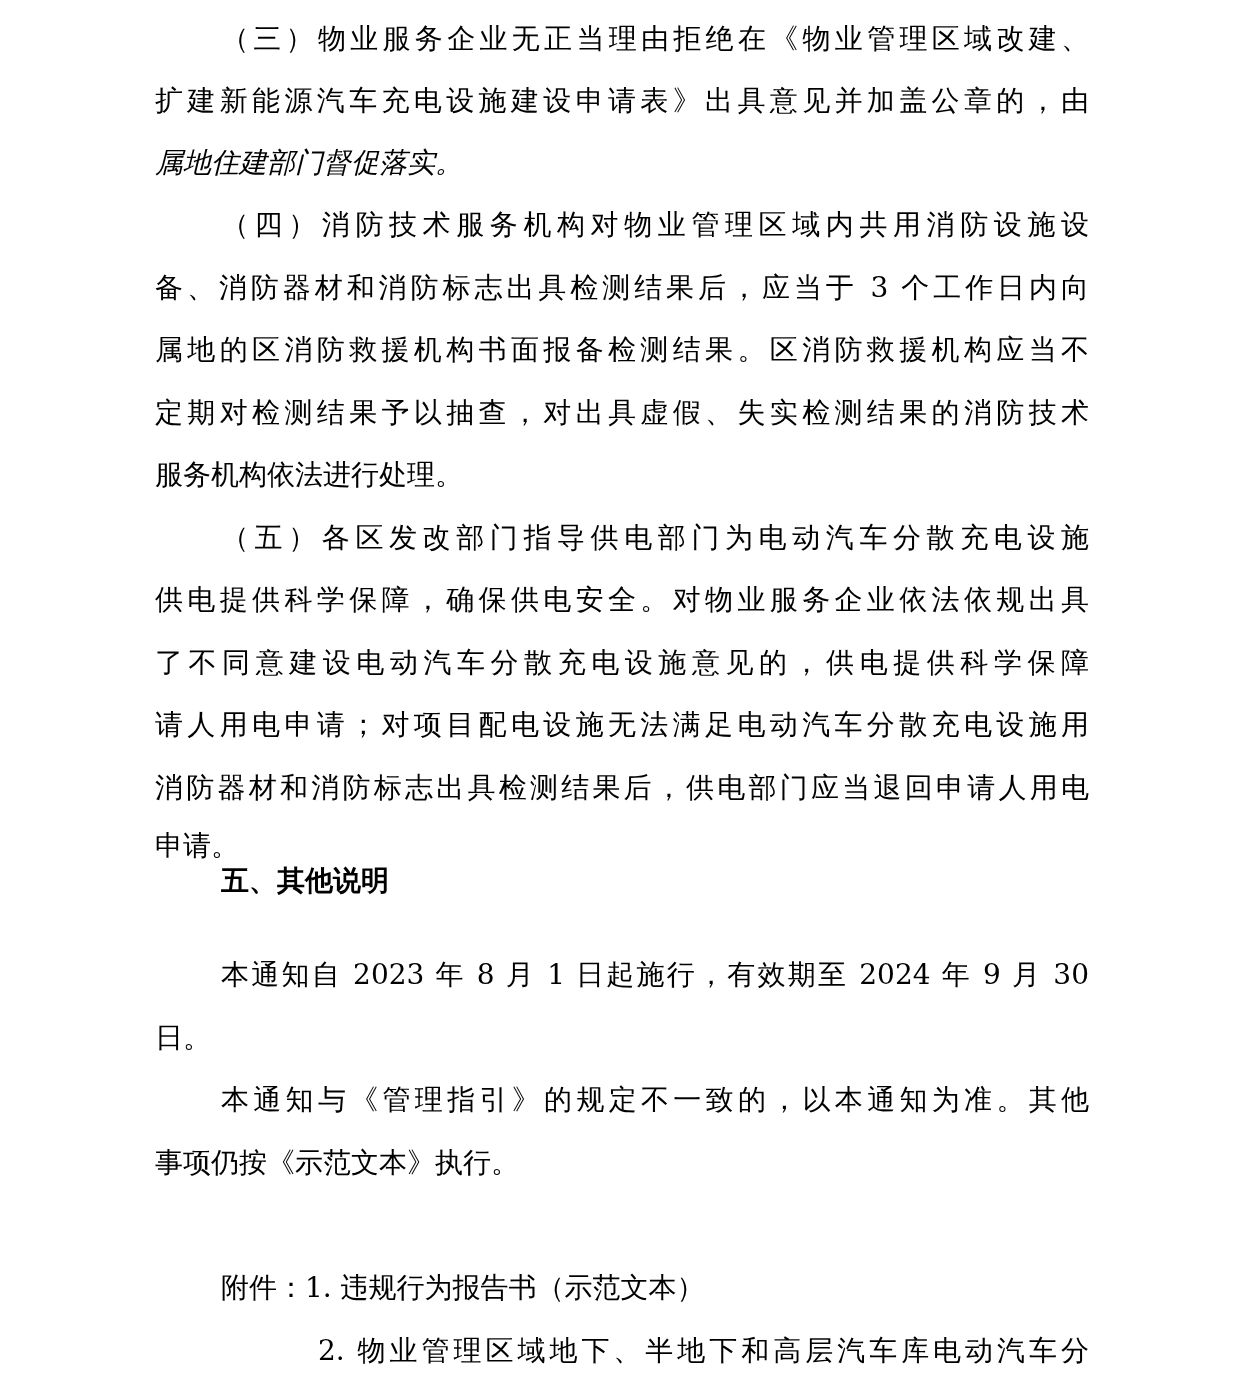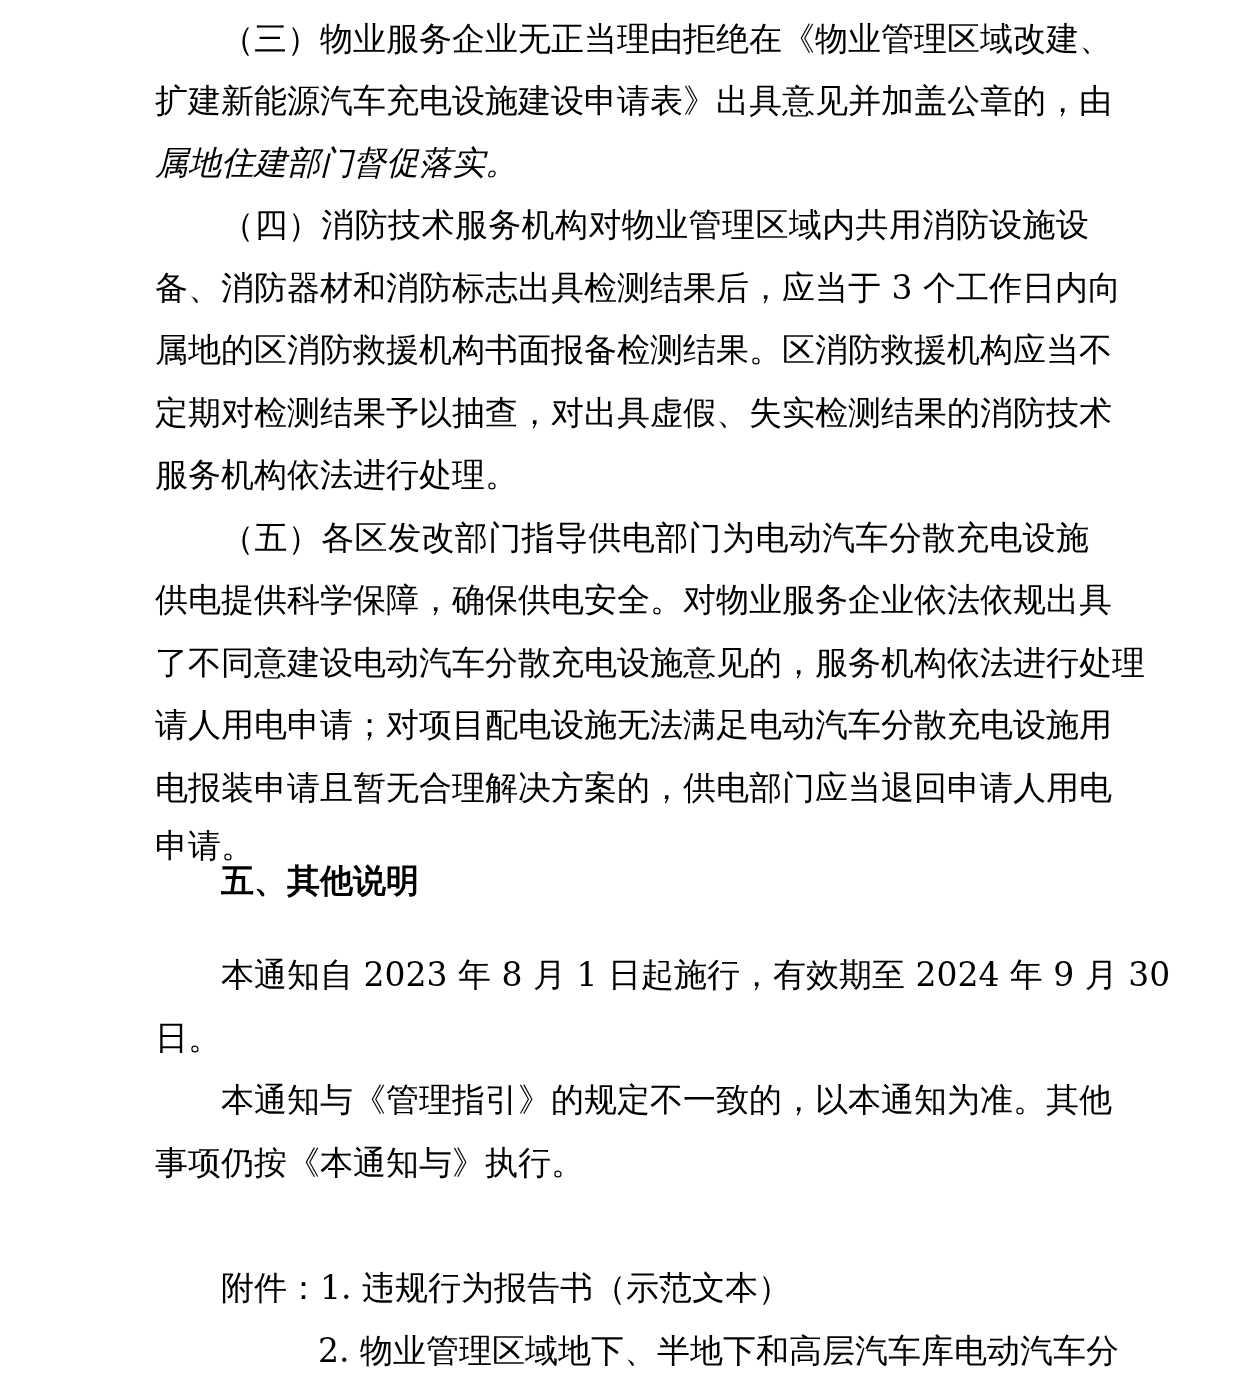--- a/index.html
+++ b/index.html
@@ -19,21 +19,21 @@
       position: absolute;
       left: 155px;
       top: 0;
       width: 934px;
     }
     .line {
       position: absolute;
       left: 0;
       width: 934px;
       height: 62px;
-      font-size: 33px;
+      font-size: 28px;
       line-height: 62px;
       white-space: nowrap;
       text-align: justify;
       text-align-last: justify;
       letter-spacing: 0;
     }
     .line.last {
       text-align-last: left;
     }
     .line.indent {
@@ -64,36 +64,36 @@
     <div class="line indent" style="top:194px;">（四）消防技术服务机构对物业管理区域内共用消防设施设</div>
     <div class="line" style="top:257px;">备、消防器材和消防标志出具检测结果后，应当于 3 个工作日内向</div>
     <div class="line" style="top:319px;">属地的区消防救援机构书面报备检测结果。区消防救援机构应当不</div>
     <div class="line" style="top:382px;">定期对检测结果予以抽查，对出具虚假、失实检测结果的消防技术</div>
     <div class="line last" style="top:444px;">服务机构依法进行处理。</div>
   </div>
 
   <div>
     <div class="line indent" style="top:507px;">（五）各区发改部门指导供电部门为电动汽车分散充电设施</div>
     <div class="line" style="top:569px;">供电提供科学保障，确保供电安全。对物业服务企业依法依规出具</div>
-    <div class="line" style="top:632px;">了不同意建设电动汽车分散充电设施意见的，服务机构依法进行处理</div>
+    <div class="line" style="top:632px;">了不同意建设电动汽车分散充电设施意见的，供电提供科学保障</div>
     <div class="line" style="top:694px;">请人用电申请；对项目配电设施无法满足电动汽车分散充电设施用</div>
-    <div class="line" style="top:757px;">电报装申请且暂无合理解决方案的，供电部门应当退回申请人用电</div>
+    <div class="line" style="top:757px;">消防器材和消防标志出具检测结果后，供电部门应当退回申请人用电</div>
     <div class="line last" style="top:815px;">申请。</div>
   </div>
 
   <div class="line indent last heading" style="top:850px;">五、其他说明</div>
 
   <div>
     <div class="line indent" style="top:944px;">本通知自 2023 年 8 月 1 日起施行，有效期至 2024 年 9 月 30</div>
     <div class="line last" style="top:1007px;">日。</div>
   </div>
 
   <div>
     <div class="line indent" style="top:1069px;">本通知与《管理指引》的规定不一致的，以本通知为准。其他</div>
-    <div class="line last" style="top:1132px;">事项仍按《本通知与》执行。</div>
+    <div class="line last" style="top:1132px;">事项仍按《示范文本》执行。</div>
   </div>
 
   <div>
     <div class="line indent last" style="top:1257px; width:auto;">
       <span>附件：</span><span>1. 违规行为报告书（示范文本）</span>
     </div>
     <div class="line indent2" style="top:1320px;">2. 物业管理区域地下、半地下和高层汽车库电动汽车分</div>
   </div>
 
 </div>

